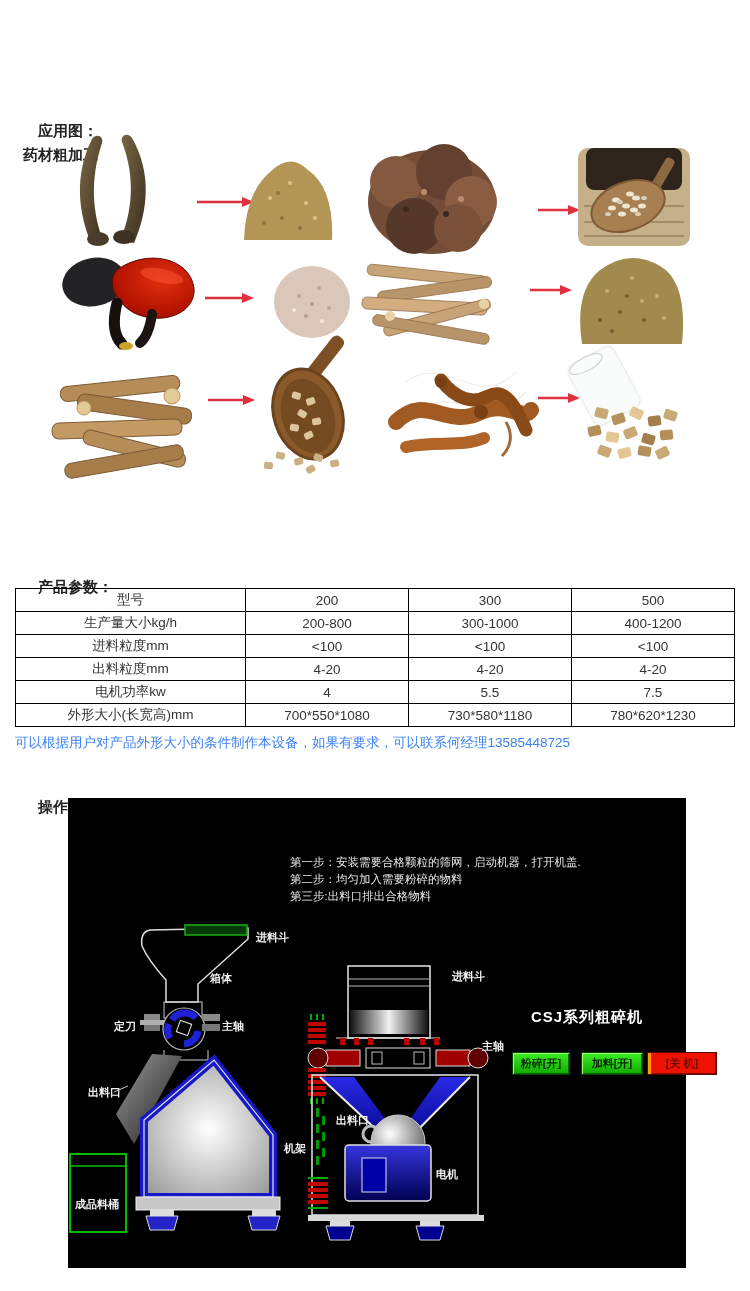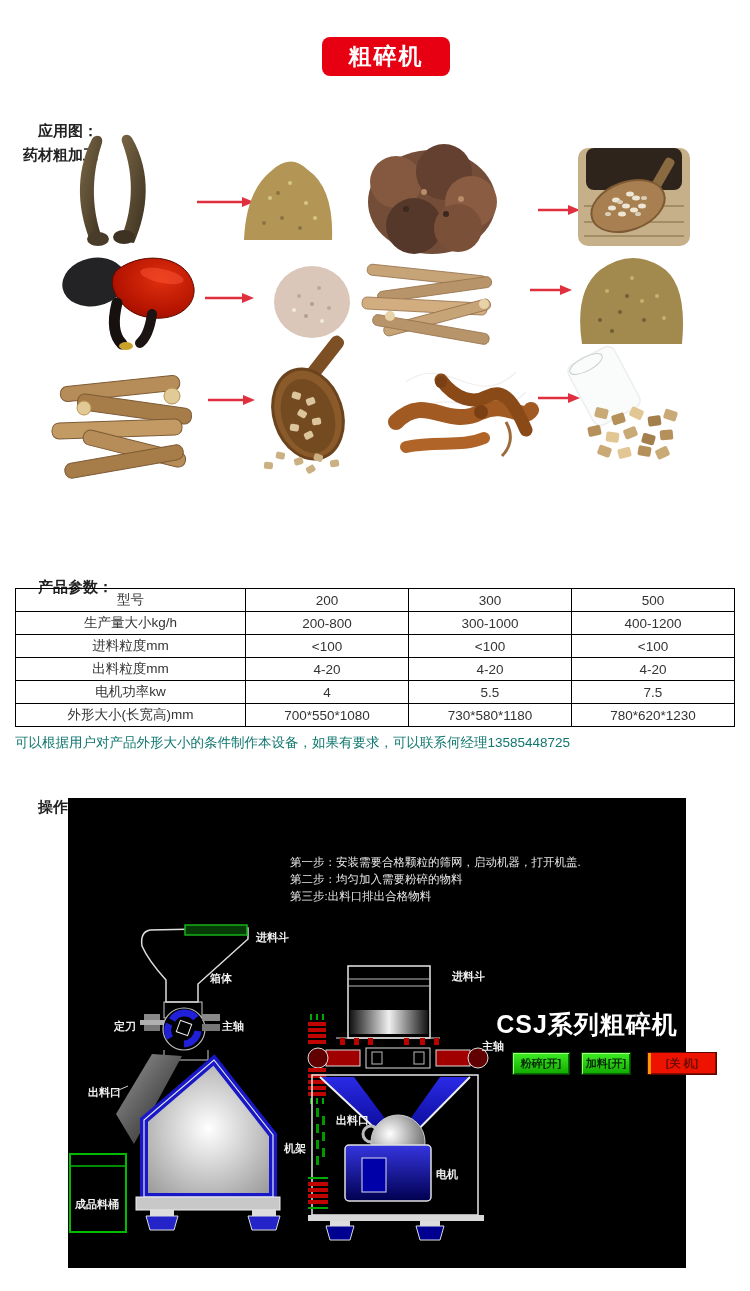--- a/index.html
+++ b/index.html
@@ -11,40 +11,39 @@
             color:#fff; font-size:23px; font-weight:bold; letter-spacing:2px;
             display:flex; align-items:center; justify-content:center; }
   .h-label { font-size:15px; font-weight:bold; color:#222;margin-top:28px; }
 
   .gallery { left:0; top:130px; width:750px; height:350px; }
 
   .params-table { left:15px; top:588px; width:720px; border-collapse:collapse; table-layout:fixed; }
   .params-table td { border:1px solid #000000; height:23px; text-align:center;
                      font-size:13.5px; color:#333; padding:0 2px; }
   .params-table col.c0 { width:230px; }
-  .note { left:15px; top:734px; width:730px; font-size:13.5px; color:#0f766e; }
+  .note { left:15px; top:734px; width:730px; font-size:13.5px; color:#3b82f6; }
 
   .panel { left:68px; top:798px; width:618px; height:470px; background:#000; }
   .steps { left:222px; top:56px; font-size:11.5px; line-height:17px; color:#e8e8e8; white-space:nowrap; }
   .diagram-title { left:384px; top:210px; width:270px; text-align:center; color:#fff;
-                   font-size:25px; font-weight:bold; letter-spacing:1px; }
+                   font-size:15px; font-weight:bold; letter-spacing:1px; }
   .ctl-btn { height:23px; font-size:11px; font-weight:bold; display:flex; align-items:center;
              justify-content:center; border:1px solid #064006;margin-left:25px; }
   .ctl-green { background:linear-gradient(#3dee22,#12a800); color:#052805;
                box-shadow:inset 1px 1px 0 #9dff77, inset -1px -1px 0 #0a6a00; }
   .ctl-red { background:#ee1200; color:#6a0c00; border-color:#5a0700;
              box-shadow:inset 3px 0 0 #ff9a00, inset -1px -1px 0 #8a0a00; }
   svg text { font-family:"Liberation Sans","DejaVu Sans",sans-serif; font-size:11px; font-weight:bold; fill:#f0f0f0; }
 </style>
 </head>
 <body>
 
 <div id="page">
 
-  <div class="abs banner">粗碎机</div>
 
   <div class="abs h-label" style="left:38px; top:94px;">应用图：</div>
   <div class="abs h-label" style="left:23px; top:118px;">药材粗加工</div>
 
   <svg class="abs gallery" viewBox="0 0 750 350">
     <defs>
       <linearGradient id="hornG" x1="0" y1="0" x2="1" y2="1">
         <stop offset="0" stop-color="#7a6745"></stop>
           <stop offset="1" stop-color="#3a2f1f"></stop>
       </linearGradient>
@@ -435,17 +434,17 @@
         <rect x="262" y="423" width="20" height="5" fill="#dddddd"></rect>
         <polygon points="258,428 286,428 282,442 262,442" fill="#000090" stroke="#dddddd"></polygon>
         <rect x="352" y="423" width="20" height="5" fill="#dddddd"></rect>
         <polygon points="348,428 376,428 372,442 352,442" fill="#000090" stroke="#dddddd"></polygon>
       </g>
     </svg>
 
     <div class="abs diagram-title">CSJ系列粗碎机</div>
 
     <div class="abs ctl-btn ctl-green" style="left:419px; top:254px; width:58px;">粉碎[开]</div>
-    <div class="abs ctl-btn ctl-green" style="left:488px; top:254px; width:50px;">加料[开]</div>
+    <div class="abs ctl-btn ctl-green" style="left:488px; top:254px; width:62px;">加料[开]</div>
     <div class="abs ctl-btn ctl-red" style="left:554px; top:254px; width:70px;">[关 机]</div>
   </div>
 
 </div>
 
 </body></html>

